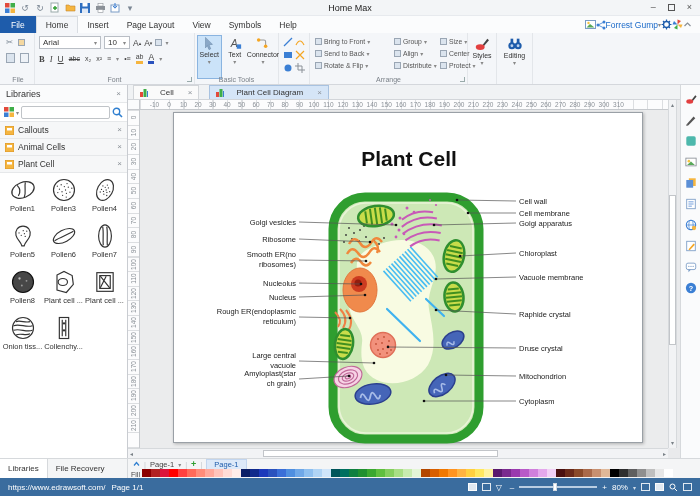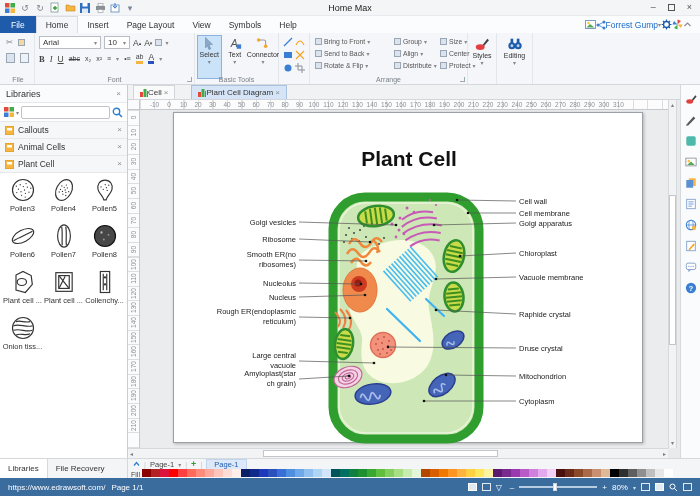--- a/index.html
+++ b/index.html
@@ -49,21 +49,21 @@
   .lp-search{height:19px;display:flex;align-items:center;gap:2px;padding:0 4px;border-bottom:1px solid #e6e8ea}
   .lp-search input{flex:1;height:13px;border:1px solid #c0c4c8;border-radius:2px;font-size:8px;padding:0 2px;min-width:0}
   .lp-sec{height:17px;display:flex;align-items:center;gap:4px;padding:0 5px;background:#f6f7f8;border-bottom:1px solid #e6e8ea;font-size:8.5px;color:#333}
   #lp-items{flex:1;display:flex;flex-wrap:wrap;align-content:flex-start;padding:3px 0 0 2px;background:#fff;overflow:hidden}
   .item{width:41px;height:46px;display:flex;flex-direction:column;align-items:center}
   .item .shape{width:28px;height:28px}
   .ilabel{font-size:7.5px;color:#333;margin-top:0;white-space:nowrap;max-width:40px;overflow:hidden}
   
   #canvas{position:absolute;left:128px;top:85px;width:552px;height:373px;background:#e9eaec}
   #tabbar{position:absolute;left:0;top:0;right:0;height:15px;background:#f0f2f4;border-bottom:1px solid #d2d5d9;display:flex;align-items:flex-end;padding-left:5px}
-  .dtab{height:14px;display:flex;align-items:center;gap:0;padding:0 6px;font-size:8px;color:#333;background:#fafafa;border:1px solid #d2d5d9;border-bottom:none;margin-right:16px}
+  .dtab{height:14px;display:flex;align-items:center;gap:12px;padding:0 6px;font-size:8px;color:#333;background:#fafafa;border:1px solid #d2d5d9;border-bottom:none;margin-right:10px}
   .dtab.active{background:#d5e5f7;border-color:#a8c2e0}
   .dtab .x{margin-left:2px}
   #corner{position:absolute;left:0;top:15px;width:12px;height:10px;background:#fafbfc;border-right:1px solid #c6c9cd;border-bottom:1px solid #c6c9cd}
   #rulerh{position:absolute;left:12px;top:15px;width:528px;height:10px;background:#fcfcfd;border-bottom:1px solid #c6c9cd;overflow:hidden;background-image:repeating-linear-gradient(to right,#dcdee1 0,#dcdee1 1px,transparent 1px,transparent 14.5px)}
   .hnum{position:absolute;top:1px;font-size:6.5px;color:#8a9097;transform:translateX(-50%)}
   #rulerv{position:absolute;left:0;top:25px;width:12px;height:338px;background:#fcfcfd;border-right:1px solid #c6c9cd;overflow:hidden;background-image:repeating-linear-gradient(to bottom,#dcdee1 0,#dcdee1 1px,transparent 1px,transparent 14.65px)}
   .vnum{position:absolute;left:-1px;width:12px;text-align:center;font-size:6.5px;color:#8a9097;transform:rotate(-90deg)}
   #draw{position:absolute;left:12px;top:25px;width:528px;height:338px;background:#ebeced;overflow:hidden}
   #page{position:absolute;left:33px;top:2px;width:470px;height:331px;background:#fff;border:1px solid #9aa0a6;box-shadow:1px 1px 3px rgba(0,0,0,.25)}
   #vscroll{position:absolute;right:3px;top:15px;width:9px;height:348px;background:#f2f3f5;border-left:1px solid #d6d9dc;border-right:1px solid #d6d9dc}
@@ -447,20 +447,29 @@
           <rect x="2" y="2" width="5" height="2.5" fill="#fff"></rect>
         </svg>
         <span>Plant Cell</span>
         <span class="x">×</span>
       </div>
     </div>
   <div id="lp-items">
       <div class="item">
         <div class="shape">
           <svg width="28" height="28" viewBox="0 0 24 24">
+            <ellipse cx="12" cy="12" rx="10" ry="6.5" transform="rotate(-22 12 12)" stroke="#333" fill="none" stroke-width="1"></ellipse>
+            <path d="M7,8 C10,11 10,14 8,17 M14,5.5 C13,10 15,14 13,18.5" stroke="#333" fill="none" stroke-width="1"></path>
+          </svg>
+        </div>
+        <div class="ilabel">Pollen1</div>
+      </div>
+      <div class="item">
+        <div class="shape">
+          <svg width="28" height="28" viewBox="0 0 24 24">
             <circle cx="12" cy="12" r="9" stroke="#333" fill="none" stroke-width="1"></circle>
             <circle cx="13.3" cy="12.0" r="0.55" fill="#333"></circle>
             <circle cx="10.3" cy="13.5" r="0.55" fill="#333"></circle>
             <circle cx="12.3" cy="9.1" r="0.55" fill="#333"></circle>
             <circle cx="14.1" cy="14.8" r="0.55" fill="#333"></circle>
             <circle cx="8.1" cy="11.3" r="0.55" fill="#333"></circle>
             <circle cx="15.7" cy="9.6" r="0.55" fill="#333"></circle>
             <circle cx="10.8" cy="16.6" r="0.55" fill="#333"></circle>
             <circle cx="9.6" cy="7.5" r="0.55" fill="#333"></circle>
             <circle cx="17.1" cy="13.9" r="0.55" fill="#333"></circle>
@@ -551,36 +560,36 @@
             <rect x="5" y="4" width="14" height="16" stroke="#333" fill="none" stroke-width="1"></rect>
             <path d="M8,7 L16,17 M8,17 L13,7" stroke="#333" fill="none" stroke-width="1"></path>
             <rect x="7.5" y="6.5" width="9" height="11" stroke="#333" fill="none" stroke-width="1"></rect>
           </svg>
         </div>
         <div class="ilabel">Plant cell ...</div>
       </div>
       <div class="item">
         <div class="shape">
           <svg width="28" height="28" viewBox="0 0 24 24">
+            <circle cx="12" cy="12" r="9" stroke="#333" fill="none" stroke-width="1"></circle>
+            <path d="M4,10 C9,8 15,12 20,10 M4,14 C9,12 15,16 20,14 M6,18 C10,16 14,19 18,17 M6,6.5 C10,5 14,8 18,6.5" stroke="#333" fill="none" stroke-width="1"></path>
+          </svg>
+        </div>
+        <div class="ilabel">Onion tiss...</div>
+      </div>
+      <div class="item">
+        <div class="shape">
+          <svg width="28" height="28" viewBox="0 0 24 24">
             <rect x="8" y="3" width="8" height="18" stroke="#333" fill="none" stroke-width="1"></rect>
             <path d="M10.5,5 V19 M13.5,5 V19" stroke="#333" fill="none" stroke-width="1"></path>
             <circle cx="12" cy="8" r="1" fill="#333"></circle>
             <circle cx="12" cy="14" r="1" fill="#333"></circle>
           </svg>
         </div>
         <div class="ilabel">Collenchy...</div>
-      </div>
-      <div class="item">
-        <div class="shape">
-          <svg width="28" height="28" viewBox="0 0 24 24">
-            <circle cx="12" cy="12" r="9" stroke="#333" fill="none" stroke-width="1"></circle>
-            <path d="M4,10 C9,8 15,12 20,10 M4,14 C9,12 15,16 20,14 M6,18 C10,16 14,19 18,17 M6,6.5 C10,5 14,8 18,6.5" stroke="#333" fill="none" stroke-width="1"></path>
-          </svg>
-        </div>
-        <div class="ilabel">Onion tiss...</div>
       </div>
     </div>
 </div>
 
 <div id="canvas">
   <div id="tabbar">
       <div class="dtab">
         <svg width="8" height="8" viewBox="0 0 8 8">
           <rect width="3" height="5" y="3" fill="#e24a3b"></rect>
           <rect x="3.5" width="3" height="8" fill="#3fae49"></rect>

